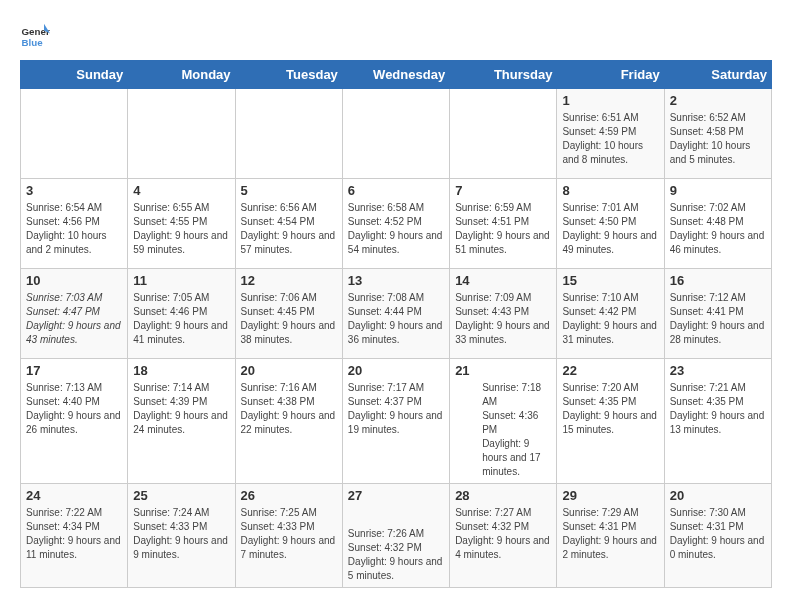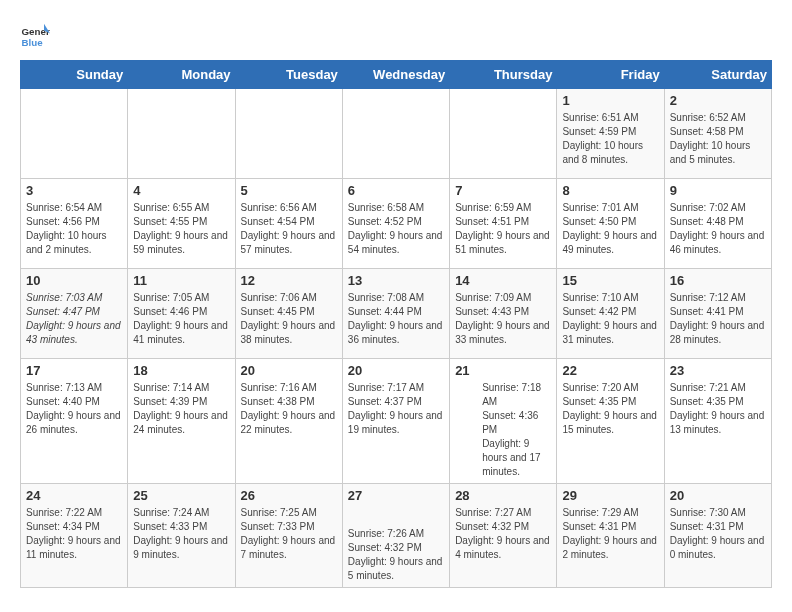--- a/index.html
+++ b/index.html
@@ -263,21 +263,21 @@
         </td>
         <td>
           <span class="day-number">25</span>
           <div class="day-info" style="white-space: pre-line;">Sunrise: 7:24 AM
 Sunset: 4:33 PM
 Daylight: 9 hours and 9 minutes.</div>
         </td>
         <td>
           <span class="day-number">26</span>
           <div class="day-info" style="white-space: pre-line;">Sunrise: 7:25 AM
-Sunset: 7:33 PM
+Sunset: 4:33 PM
 Daylight: 9 hours and 7 minutes.</div>
         </td>
         <td>
           <span class="day-number">27</span>
           <div class="day-info" style="white-space: pre-line; margin-top: 24px;">Sunrise: 7:26 AM
 Sunset: 4:32 PM
 Daylight: 9 hours and 5 minutes.</div>
         </td>
         <td>
           <span class="day-number">28</span>

